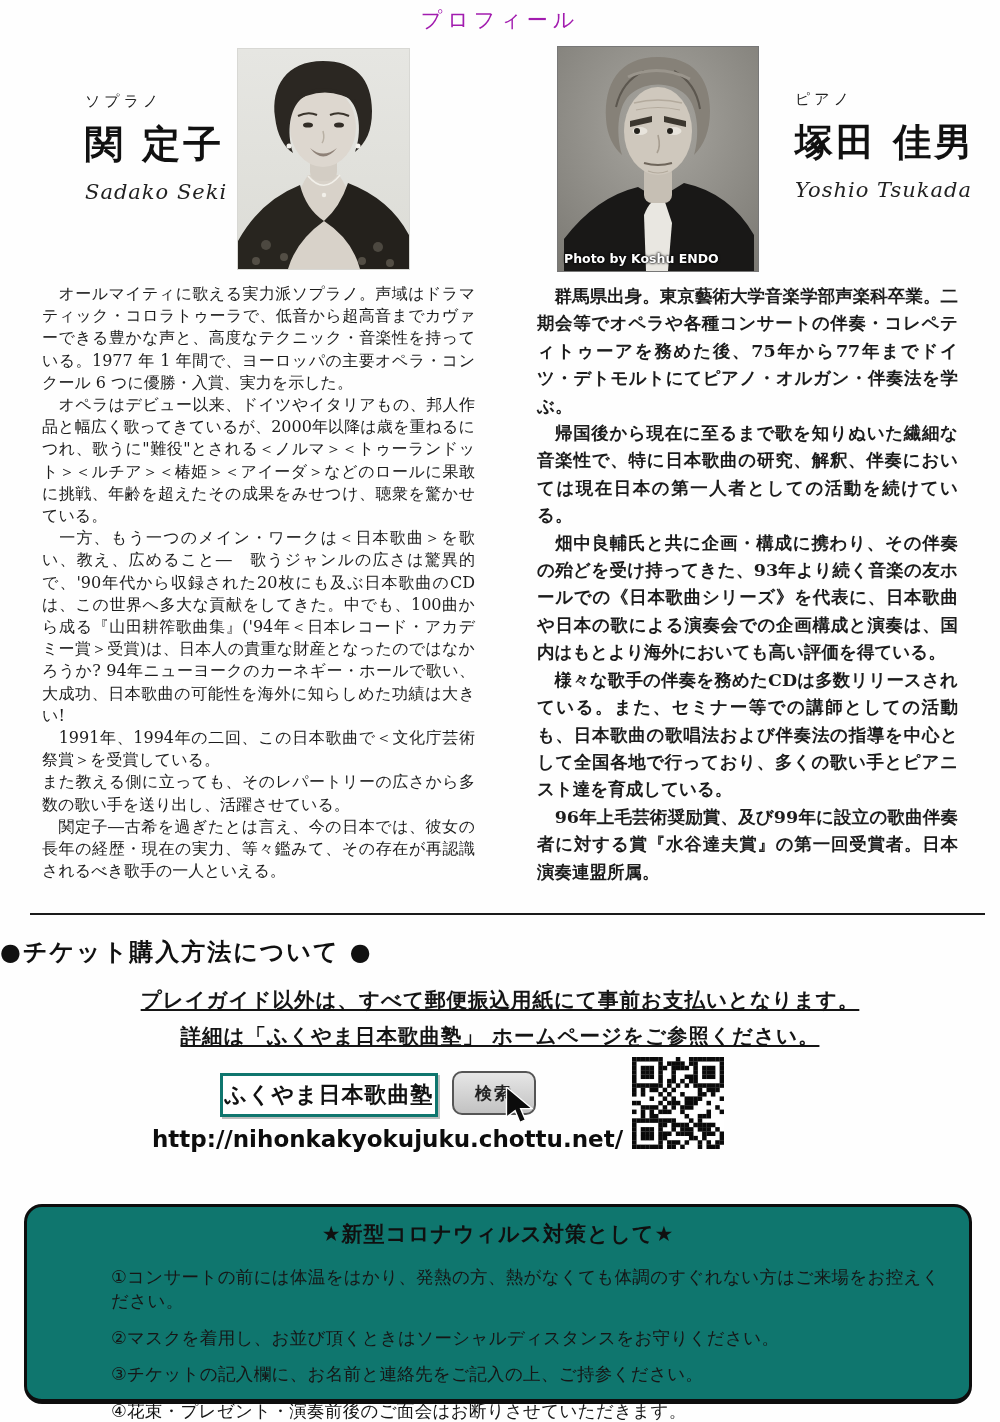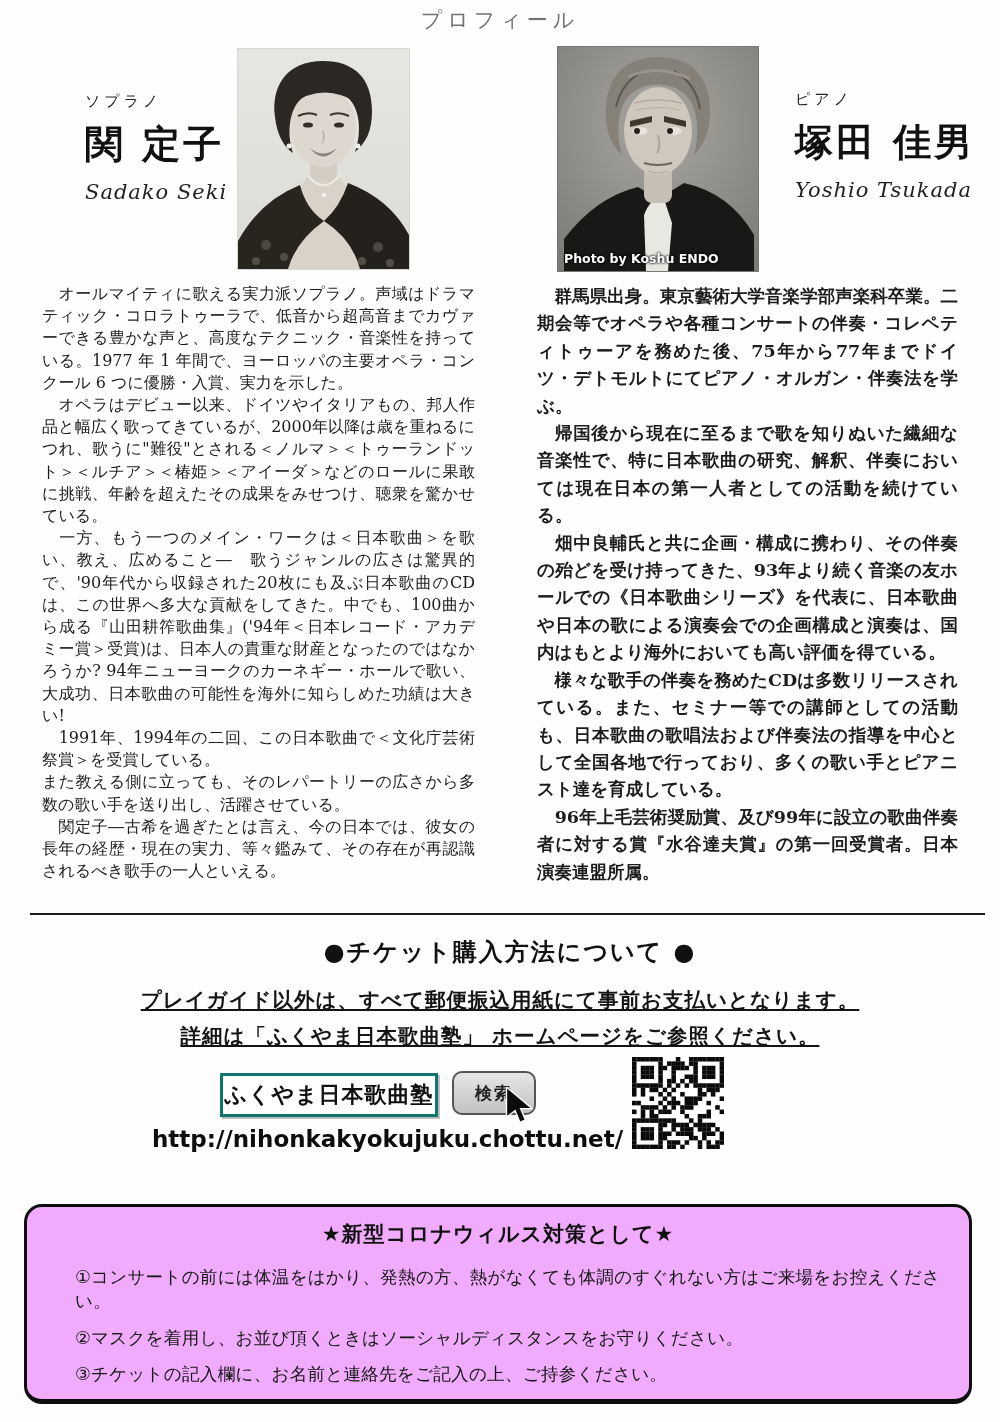--- a/index.html
+++ b/index.html
@@ -4,21 +4,21 @@
 <style>
   html,body{margin:0;padding:0;background:#888;}
   .page{
     position:relative; width:1000px; height:1422px; margin:0 auto;
     background:#fefefe; color:#1c1c1c; overflow:hidden;
     font-family:"DejaVu Serif","Liberation Serif",serif;
   }
   
   .page-title{
     position:absolute; top:6px; left:0; right:0; text-align:center;
-    font-size:21px; font-weight:normal; letter-spacing:5px; margin:0; color:#737373;
+    font-size:21px; font-weight:normal; letter-spacing:5px; margin:0; color:#a21caf;
   }
   
   .name-block{position:absolute;}
   .nb-seki{left:85px; top:92px; width:150px;}
   .nb-tsukada{left:795px; top:90px; width:190px;}
   .role{font-size:15px; letter-spacing:4px; margin-bottom:8px; color:#222;}
   .kanji-name{font-size:38px; font-weight:bold; letter-spacing:3px; color:#111; white-space:nowrap;}
   .romaji{font-size:21px; font-style:italic; margin-top:10px; color:#222; letter-spacing:1px;
           font-family:"DejaVu Serif","Liberation Serif",serif;}
   
@@ -37,22 +37,22 @@
   .bio-left{left:42px; top:283px; width:433px; font-size:16px; line-height:22.2px;}
   .bio-right{left:537px; top:283px; width:421px; font-size:17.5px; line-height:27.4px;font-weight:bold;}
   
   .divider{
     position:absolute; left:30px; top:913px; width:955px; height:0;
     border:none; border-top:2.5px solid #1a1a1a; margin:0;
   }
   
   .gothic{font-family:"DejaVu Sans","Liberation Sans",sans-serif;}
   .ticket-heading{
-    position:absolute; top:936px; left:0; right:0; text-align:center; margin:0;
-    font-size:24px; font-weight:bold; letter-spacing:2px; color:#111;padding-left:20px;
+    position:absolute; top:936px; left:0; right:0; text-align:left; margin:0;
+    font-size:24px; font-weight:bold; letter-spacing:2px; color:#111;
   }
   .tline{position:absolute; left:0; right:0; text-align:center; margin:0;
     font-size:20.5px; font-weight:bold; letter-spacing:1px; color:#151515;text-decoration:underline;}
   .tline-1{top:986px;}
   .tline-2{top:1022px;}
   .search-box{
     position:absolute; left:220px; top:1073px; width:212px; height:38px;
     border:3px solid #0f766e; background:#fff;
     display:flex; align-items:center; justify-content:center;
     font-size:22px; font-weight:bold; letter-spacing:1px; color:#111;
@@ -70,27 +70,27 @@
   .cursor-arrow{position:absolute; left:504px; top:1087px; width:36px; height:38px; pointer-events:none;}
   .qr{position:absolute; left:632px; top:1057px; width:92px; height:92px; background:#fff;}
   .url{
     position:absolute; left:150px; top:1126px; width:475px; text-align:center; margin:0;
     font-size:23px; font-weight:bold; color:#0d0d0d; cursor:pointer;
   }
   
   .covid-box{
     position:absolute; left:24px; top:1204px; width:942px; height:192px;
     border:3px solid #0d0d0d; border-bottom-width:5px; border-right-width:3px;
-    border-radius:18px; background:#f0abfc;
+    border-radius:18px; background:#0f766e;
   }
   .covid-heading{
     text-align:center; margin:13px 0 0 0; font-size:21px; font-weight:bold;
     letter-spacing:1px; color:#101010;
   }
-  .covid-items{margin:17px 20px 0 48px;}
+  .covid-items{margin:17px 20px 0 84px;}
   .covid-item{font-size:17.5px; color:#161616; margin-bottom:12.5px; letter-spacing:0.3px; font-weight:500;}
 </style>
 </head>
 <body>
 
 <div class="page">
 
   <h1 class="page-title">プロフィール</h1>
 
   <div class="name-block nb-seki">
@@ -462,16 +462,17 @@
       </svg>
   </div>
   <p class="url gothic">http://nihonkakyokujuku.chottu.net/</p>
 
   <div class="covid-box gothic">
     <h2 class="covid-heading">★新型コロナウィルス対策として★</h2>
     <div class="covid-items">
         <div class="covid-item">①コンサートの前には体温をはかり、発熱の方、熱がなくても体調のすぐれない方はご来場をお控えください。</div>
         <div class="covid-item">②マスクを着用し、お並び頂くときはソーシャルディスタンスをお守りください。</div>
         <div class="covid-item">③チケットの記入欄に、お名前と連絡先をご記入の上、ご持参ください。</div>
+        <div class="covid-item">④花束・プレゼント・演奏前後のご面会はお断りさせていただきます。</div>
       </div>
   </div>
 
 </div>
 
 </body></html>

